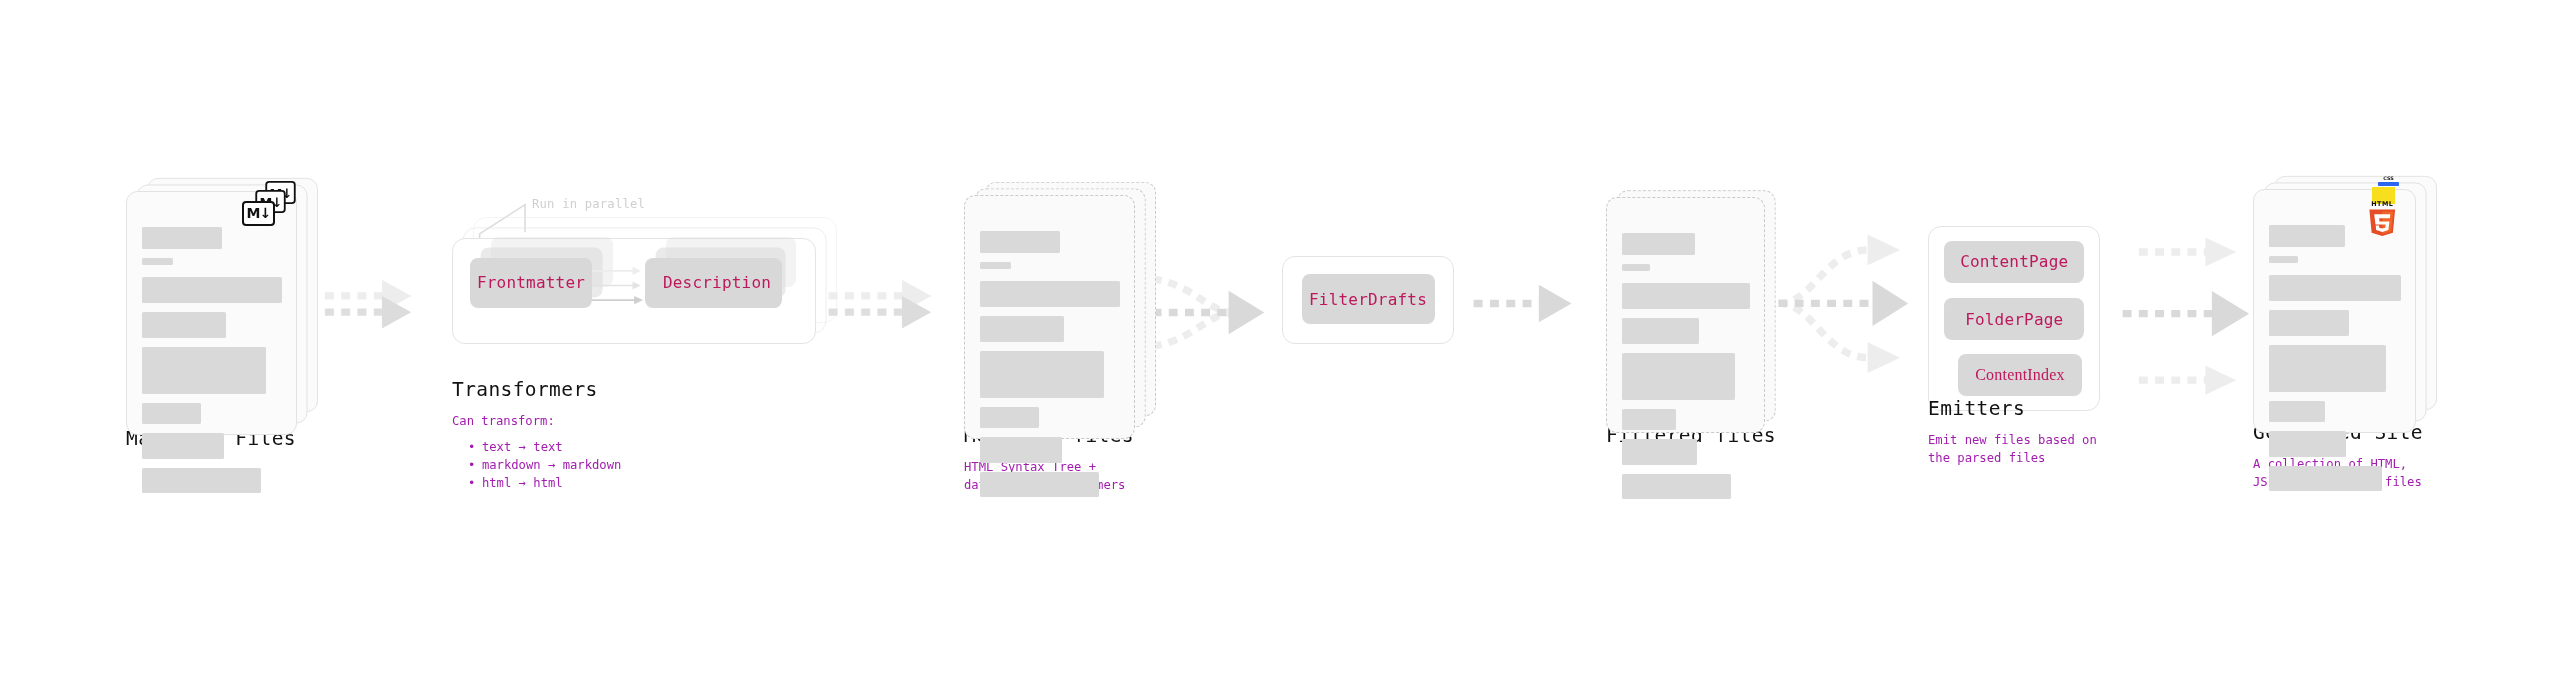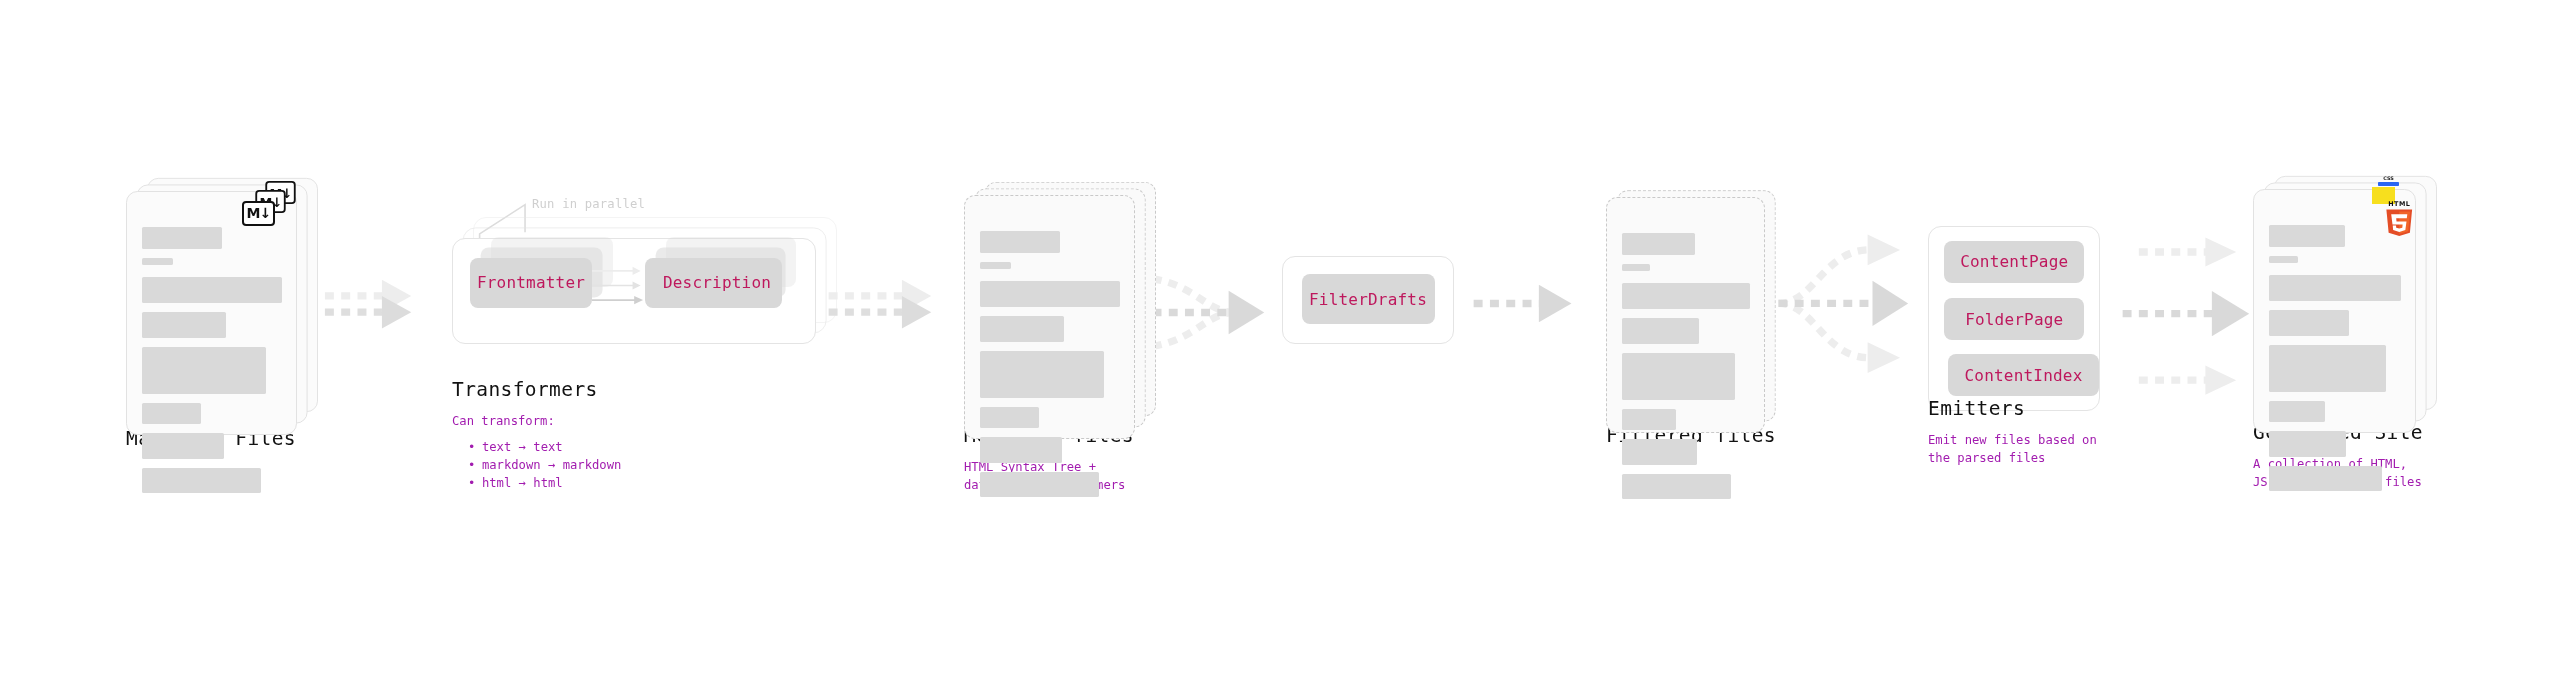--- a/index.html
+++ b/index.html
@@ -252,21 +252,21 @@
       <path d="M118 3 L158 22 L118 41 Z" fill="#ededed"></path>
       <path d="M118 136 L158 155 L118 174 Z" fill="#ededed"></path>
       <path d="M124 60 L168 88 L124 116 Z" fill="#d9d9d9"></path>
     </svg>
   </div>
 
   <div class="groupstack" style="left:1928px;top:226px;width:172px;height:185px;">
     <div class="group g1"></div>
     <div class="chip" style="position:absolute;left:16.3px;top:14.6px;width:140px;height:42px;z-index:5;">ContentPage</div>
     <div class="chip" style="position:absolute;left:16.3px;top:72px;width:140px;height:42px;z-index:5;">FolderPage</div>
-    <div class="chip" style="position:absolute;left:20px;top:128px;width:151px;height:42px;z-index:5;">ContentIndex</div>
+    <div class="chip" style="position:absolute;left:30px;top:128px;width:124px;height:42px;z-index:5;font-family:Liberation Serif, serif;">ContentIndex</div>
   </div>
   <div class="caption" style="left:1928px;top:397px;">
     <div class="cap-title">Emitters</div>
     <div class="cap-sub">
       <div>Emit new files based on</div>
       <div>the parsed files</div>
     </div>
   </div>
 
   <div class="node" style="left:2121px;top:229px;">
@@ -287,21 +287,21 @@
     <div class="doc back1"></div>
     <div class="doc front"></div>
 
     <div class="badge" style="left:125px;top:-13px;">
       <div class="css-chip-label">CSS</div>
       <div class="css-chip"></div>
     </div>
 
     <div class="badge js-chip" style="left:119px;top:-1.6px;"></div>
 
-    <div class="badge html5" style="left:113px;top:9.8px;margin-left:17px;">
+    <div class="badge html5" style="left:113px;top:9.8px;">
       <svg width="32.5" height="37" viewBox="0 0 40 46">
         <text x="20" y="9" text-anchor="middle" font-family="DejaVu Sans, sans-serif" font-size="8" font-weight="700" fill="#111" letter-spacing="0.5">HTML</text>
         <path d="M4 13 L36 13 L33.2 42 L20 46 L6.8 42 Z" fill="#e44d26"></path>
         <path d="M20 15.5 L33.6 15.5 L31.2 40.2 L20 43.6 Z" fill="#f16529"></path>
         <path d="M10 19 L30 19 L29.4 24 L16.2 24 L16.6 28 L29 28 L27.6 38.6 L20 40.9 L12.4 38.6 L11.9 33 L16 33 L16.2 35.6 L20 36.6 L23.8 35.6 L24.2 31.8 L11.6 31.8 Z" fill="#ffffff"></path>
       </svg>
     </div>
 
     <div class="doc-lines">
       <div class="ln h1"></div>

